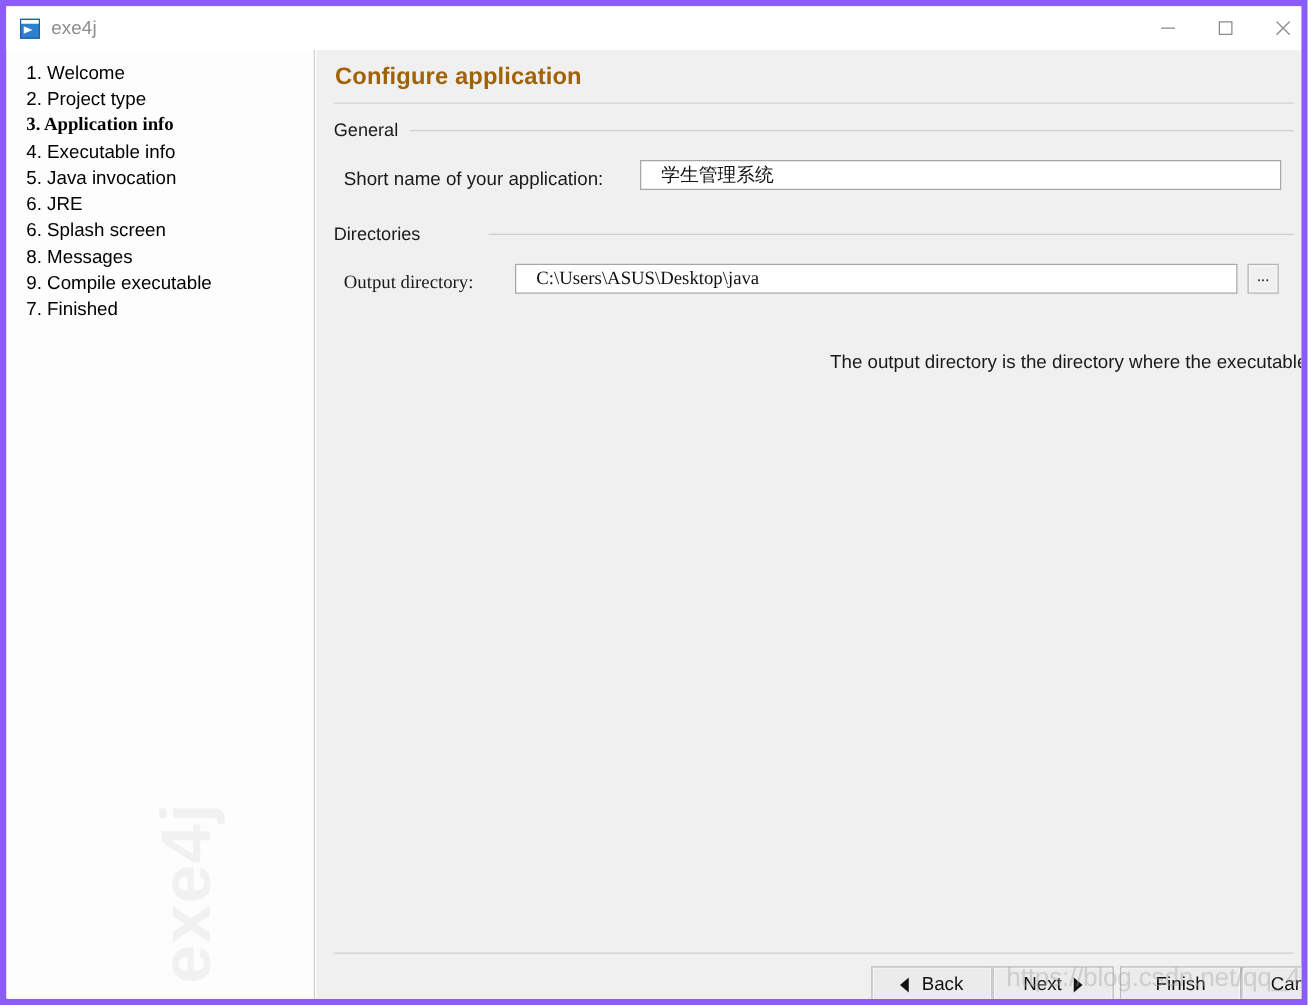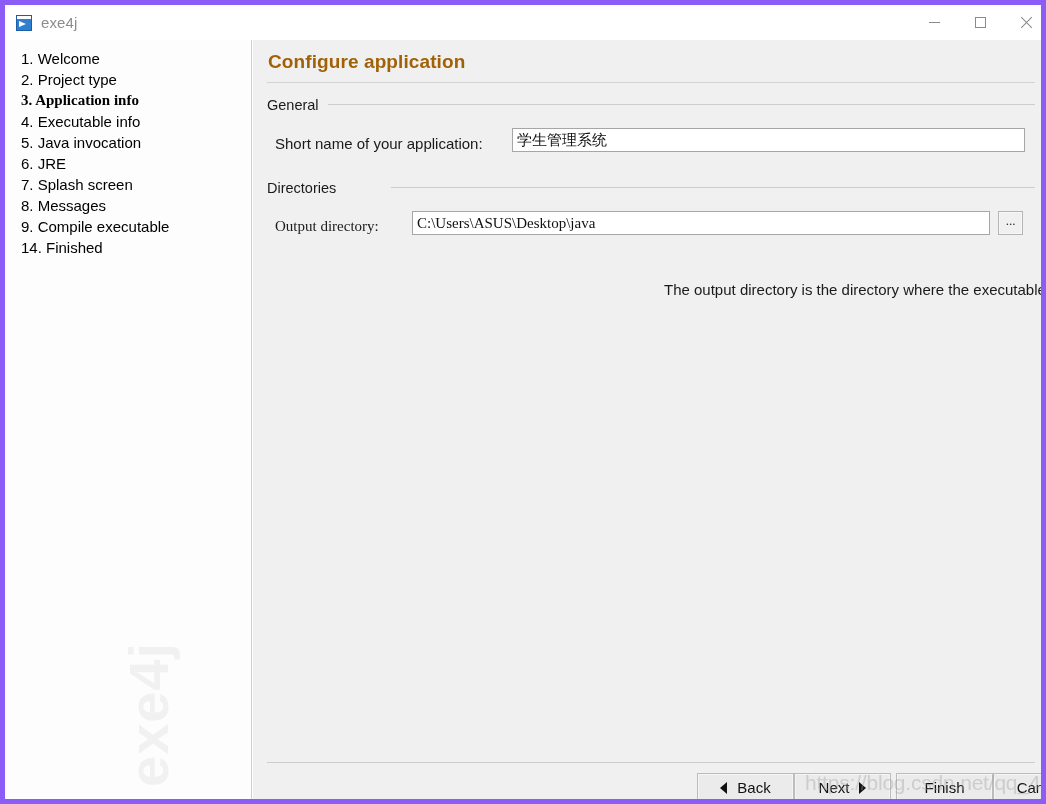--- a/index.html
+++ b/index.html
@@ -218,21 +218,21 @@
     font-size: 15px;
     color: #1a1a1a;
     white-space: nowrap;
   }
   .text-input {
     box-sizing: border-box;
     background: #ffffff;
     border: 1px solid #a6a6a6;
     font-size: 15px;
     color: #111111;
-    padding: 0 4px;
+    padding: 0 16px;
     display: flex;
     align-items: center;
     height: 24px;
     overflow: hidden;
     white-space: nowrap;
   }
 
   #row-shortname {
     left: 22px;
     top: 88px;
@@ -367,24 +367,24 @@
   </div>
 
   <div id="sidebar">
     <div id="steps">
       <div class="step">1. Welcome</div>
       <div class="step">2. Project type</div>
       <div class="step current">3. Application info</div>
       <div class="step">4. Executable info</div>
       <div class="step">5. Java invocation</div>
       <div class="step">6. JRE</div>
-      <div class="step">7. Splash screen</div>
+      <div class="step">6. Splash screen</div>
       <div class="step">8. Messages</div>
       <div class="step">9. Compile executable</div>
-      <div class="step">14. Finished</div>
+      <div class="step">7. Finished</div>
     </div>
     <div id="sidebar-watermark">exe4j</div>
   </div>
 
   <div id="main">
 
     <div id="page-title">Configure application</div>
     <div id="title-divider"></div>
 
     <div class="section-head" id="section-general">

